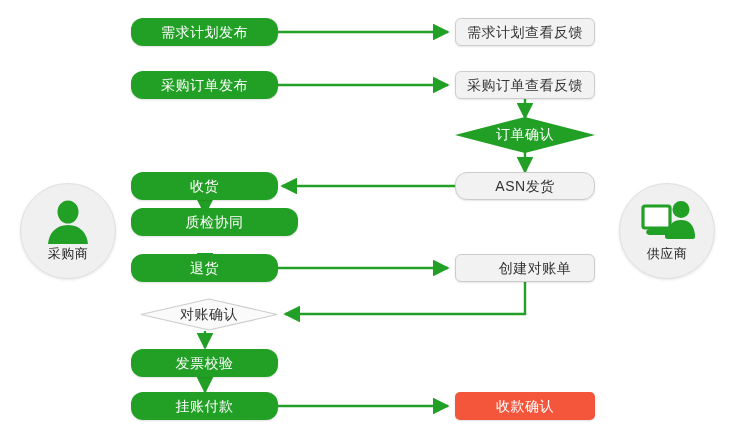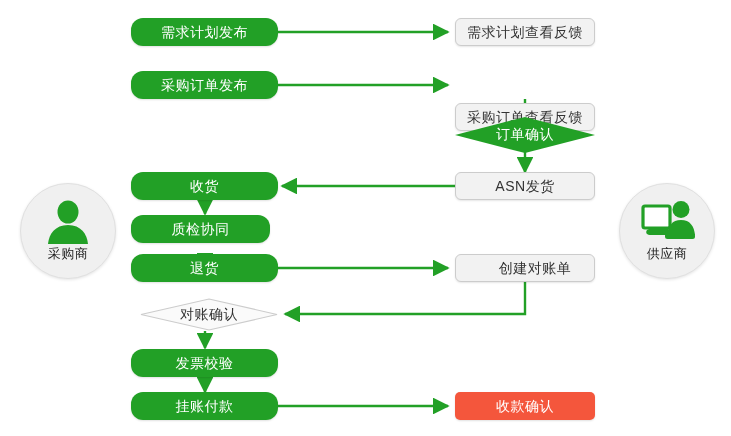--- a/index.html
+++ b/index.html
@@ -203,40 +203,40 @@
   </div>
 
   <div class="node box-gray" style="left:455px; top:18px; width:140px; height:28px;">
     <span>需求计划查看反馈</span>
   </div>
 
   <div class="node box-green" style="left:131px; top:71px; width:147px; height:28px;">
     <span>采购订单发布</span>
   </div>
 
-  <div class="node box-gray" style="left:455px; top:71px; width:140px; height:28px;margin-top:32px;">
+  <div class="node box-gray" style="left:455px; top:71px; width:140px; height:28px;">
     <span>采购订单查看反馈</span>
   </div>
 
   <div class="diamond diamond-green" style="left:455px; top:117px; width:140px; height:36px;">
     <svg viewBox="0 0 140 36" width="140" height="36">
       <polygon points="70,0 140,18 70,36 0,18" fill="#22a026"></polygon>
     </svg>
     <span class="dlabel">订单确认</span>
   </div>
 
-  <div class="node box-gray" style="left:455px; top:172px; width:140px; height:28px;">
+  <div class="node box-gray" style="left:455px; top:172px; width:140px; height:28px;border-radius:12px;">
     <span>ASN发货</span>
   </div>
 
   <div class="node box-green" style="left:131px; top:172px; width:147px; height:28px;">
     <span>收货</span>
   </div>
 
-  <div class="node box-green" style="left:131px; top:215px; width:139px; height:28px;align-items:center;">
+  <div class="node box-green" style="left:131px; top:208px; width:167px; height:28px;align-items:center;">
     <span>质检协同</span>
   </div>
 
   <div class="node box-green" style="left:131px; top:254px; width:147px; height:28px;">
     <span>退货</span>
   </div>
 
   <div class="node box-gray" style="left:455px; top:254px; width:140px; height:28px;padding-left:20px;">
     <span>创建对账单</span>
   </div>

